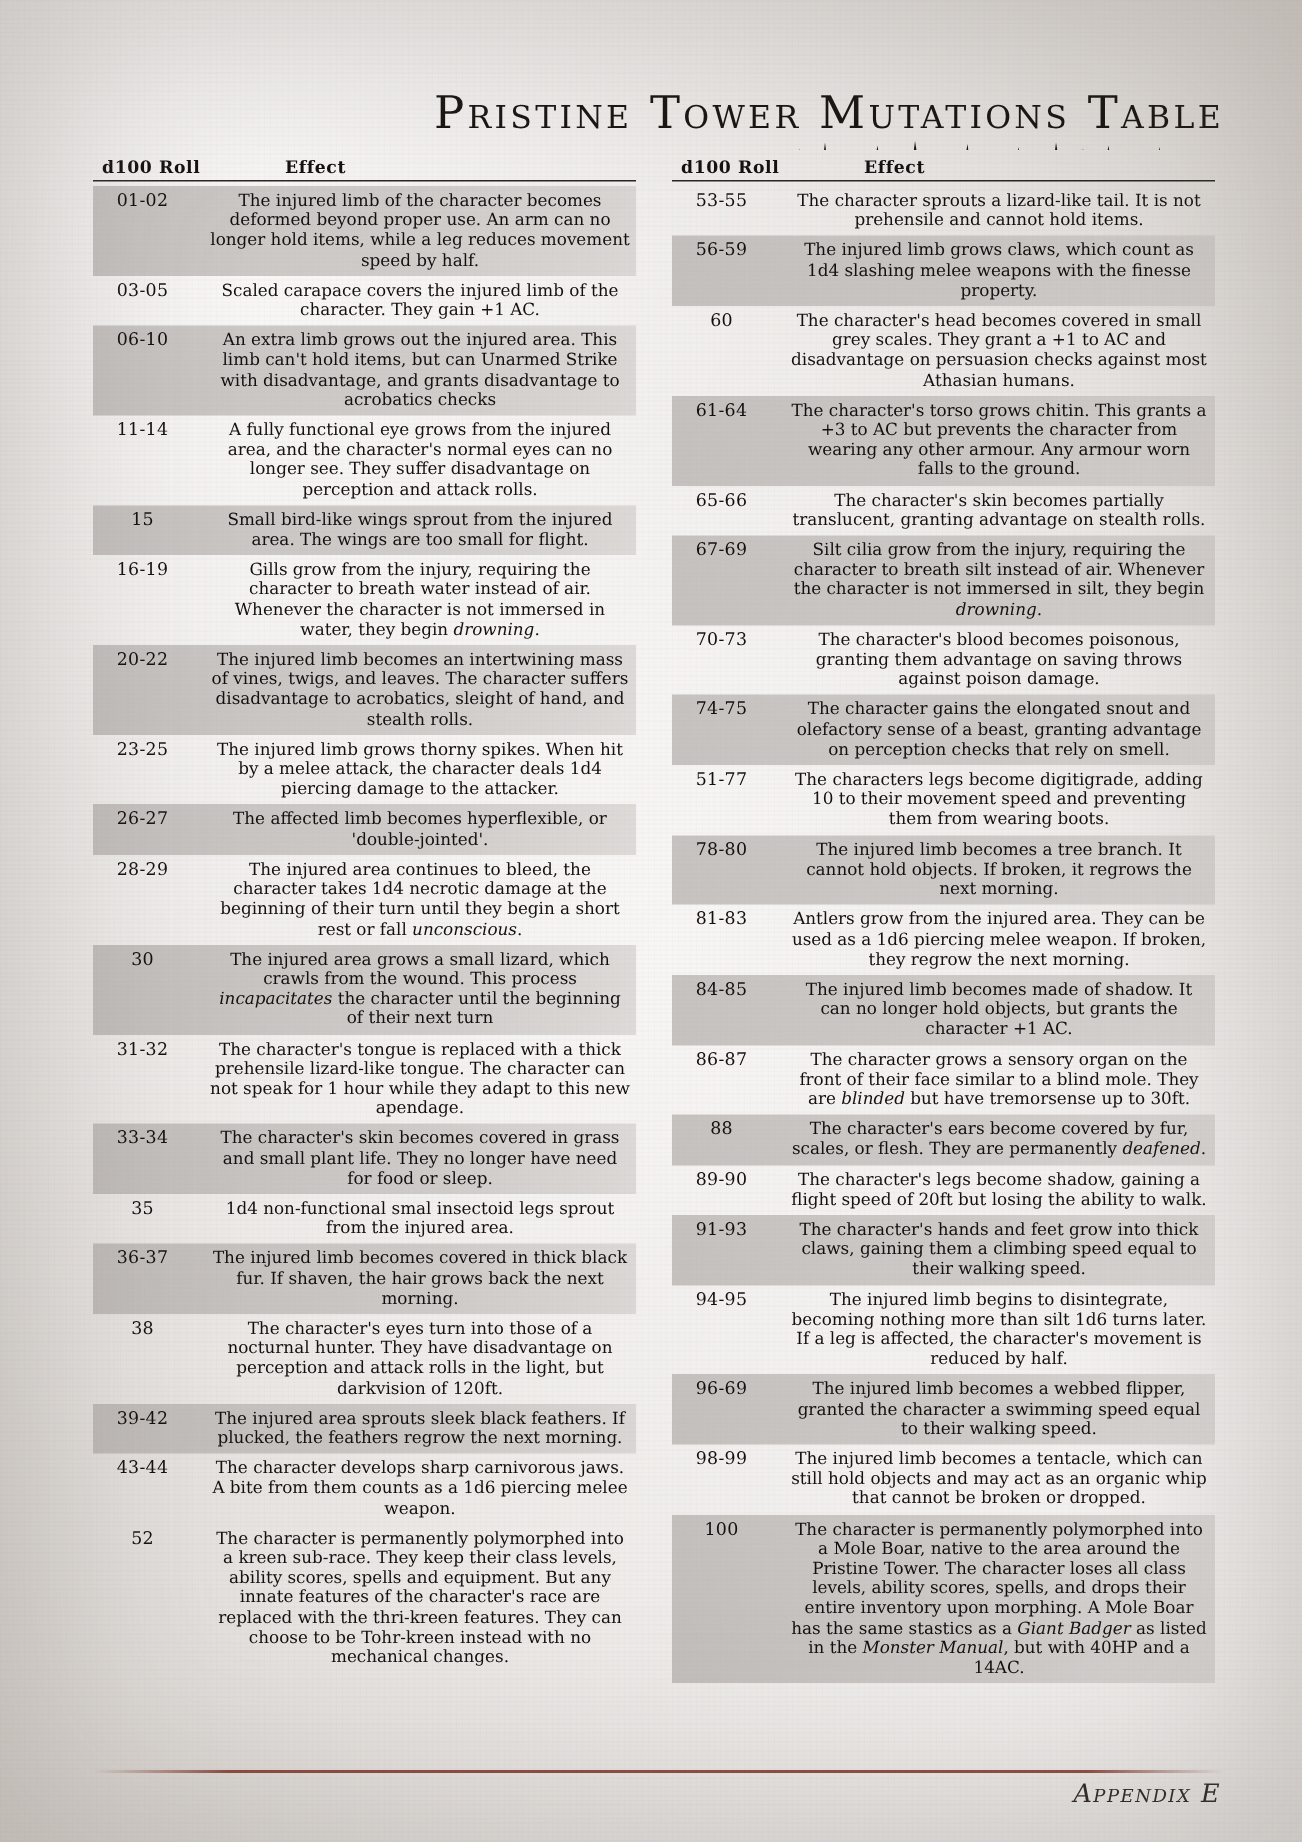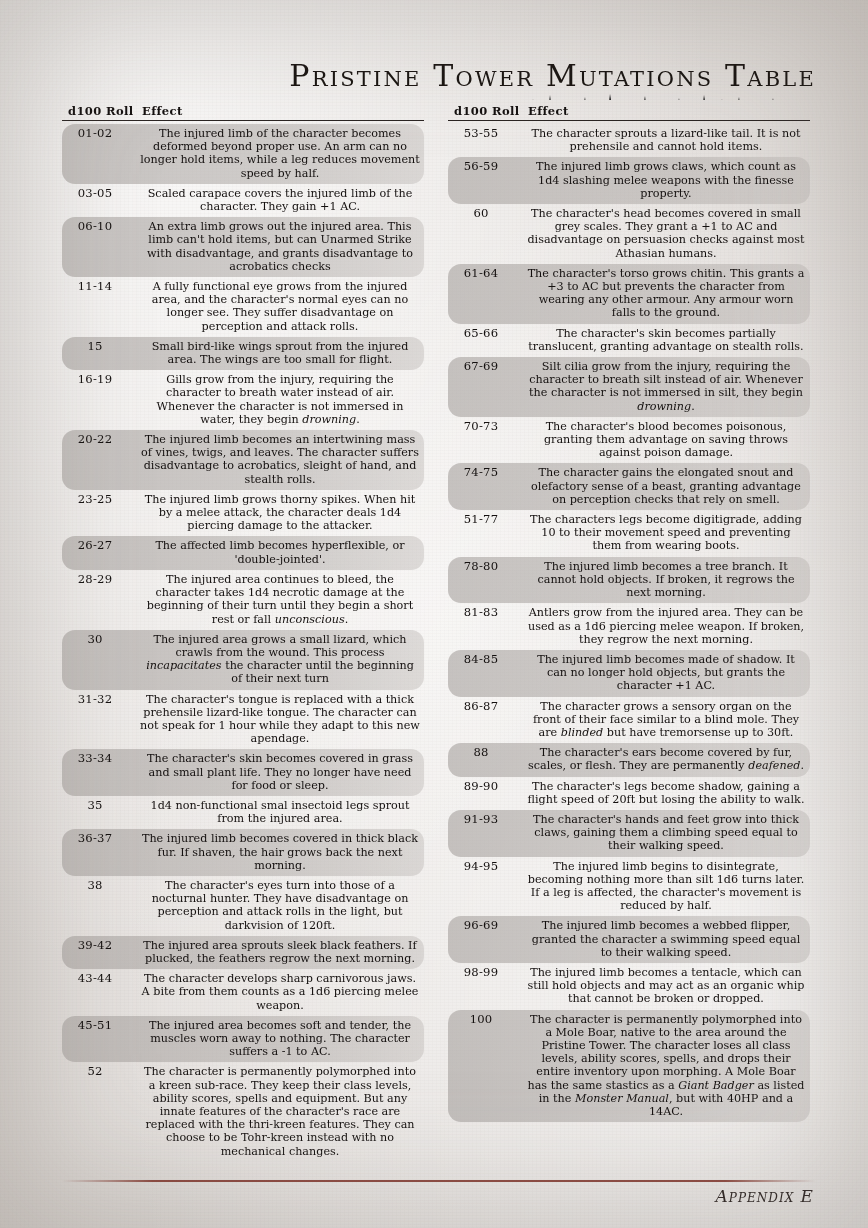--- a/index.html
+++ b/index.html
@@ -82,34 +82,34 @@
 
   .col-head {
     display: flex;
     font-size: 11.5px;
     font-weight: bold;
     letter-spacing: 0.4px;
     border-bottom: 1.3px solid #2a2422;
     padding-bottom: 2px;
     margin-bottom: 3px;
     font-family: "DejaVu Serif", serif;
+    gap: 48px;
   }
   .col-head .h-roll { width: 72px; padding-left: 6px; box-sizing: border-box; }
   .col-head .h-effect { flex: 1; padding-left: 8px; }
 
   .row {
     display: flex;
     align-items: flex-start;
     padding: 3px 0 4px 0;
     font-size: 11.2px;
     line-height: 13.2px;
   }
   .row.shaded {
     background: linear-gradient(90deg, rgba(168,163,160,0.62) 0%, rgba(176,171,168,0.55) 60%, rgba(186,181,178,0.42) 100%);
-    border-radius: 13px;
   }
   .roll {
     width: 72px;
     text-align: center;
     padding-right: 6px;
     box-sizing: border-box;
     font-size: 11.6px;
     white-space: nowrap;
     letter-spacing: 0.2px;
   }
@@ -265,24 +265,20 @@
           <div class="effect">The character's eyes turn into those of a nocturnal hunter. They have disadvantage on perception and attack rolls in the light, but darkvision of 120ft.</div>
         </div>
         <div class="row shaded">
           <div class="roll">39-42</div>
           <div class="effect">The injured area sprouts sleek black feathers. If plucked, the feathers regrow the next morning.</div>
         </div>
         <div class="row">
           <div class="roll">43-44</div>
           <div class="effect">The character develops sharp carnivorous jaws. A bite from them counts as a 1d6 piercing melee weapon.</div>
         </div>
-        <div class="row shaded">
-          <div class="roll">45-51</div>
-          <div class="effect">The injured area becomes soft and tender, the muscles worn away to nothing. The character suffers a -1 to AC.</div>
-        </div>
         <div class="row">
           <div class="roll">52</div>
           <div class="effect">The character is permanently polymorphed into a kreen sub-race. They keep their class levels, ability scores, spells and equipment. But any innate features of the character's race are replaced with the thri-kreen features. They can choose to be Tohr-kreen instead with no mechanical changes.</div>
         </div>
       </div>
   </div>
 
   <div class="col">
     <div class="col-head">
       <div class="h-roll">d100 Roll</div>

